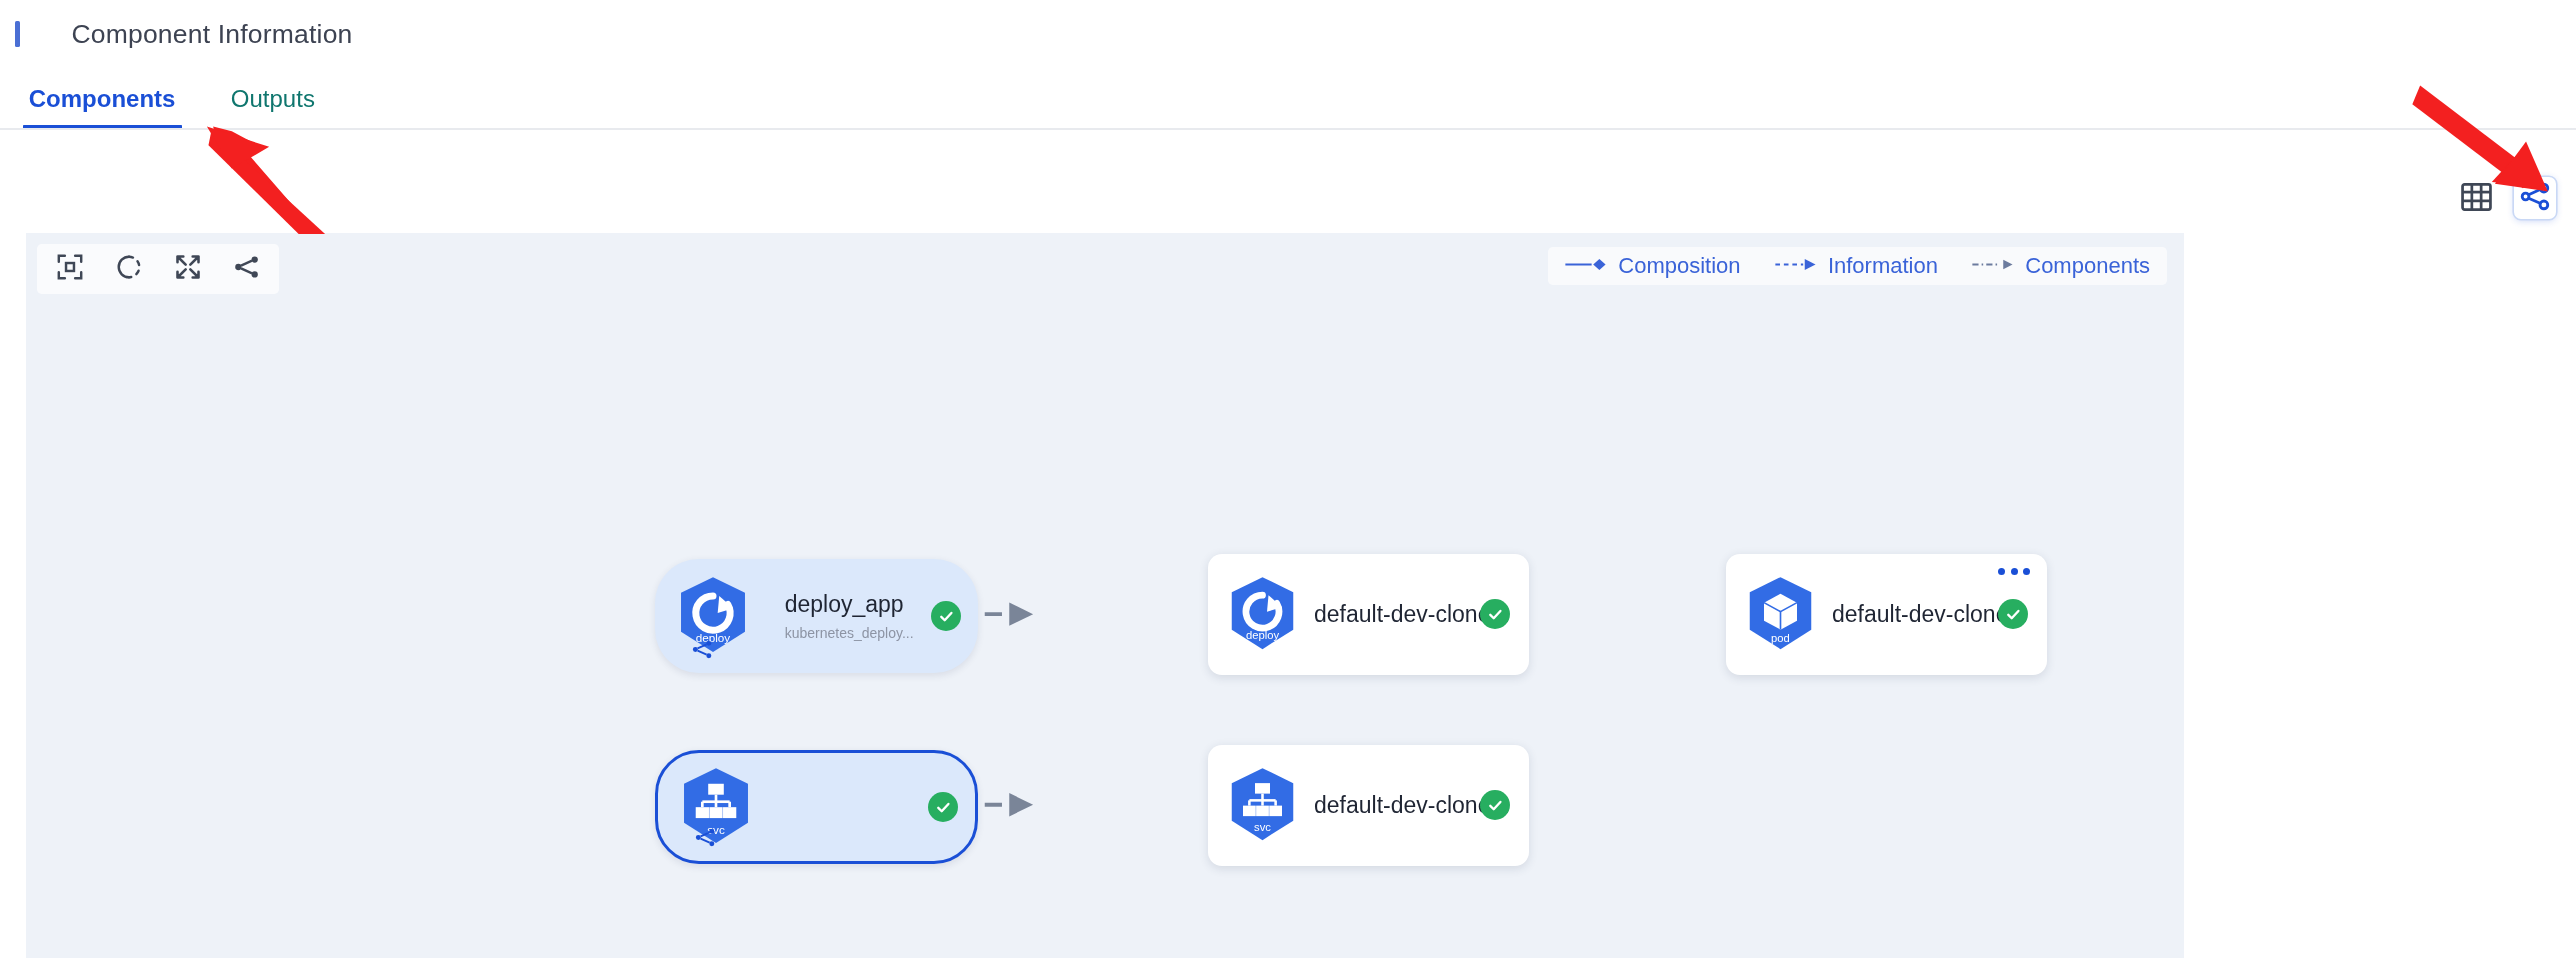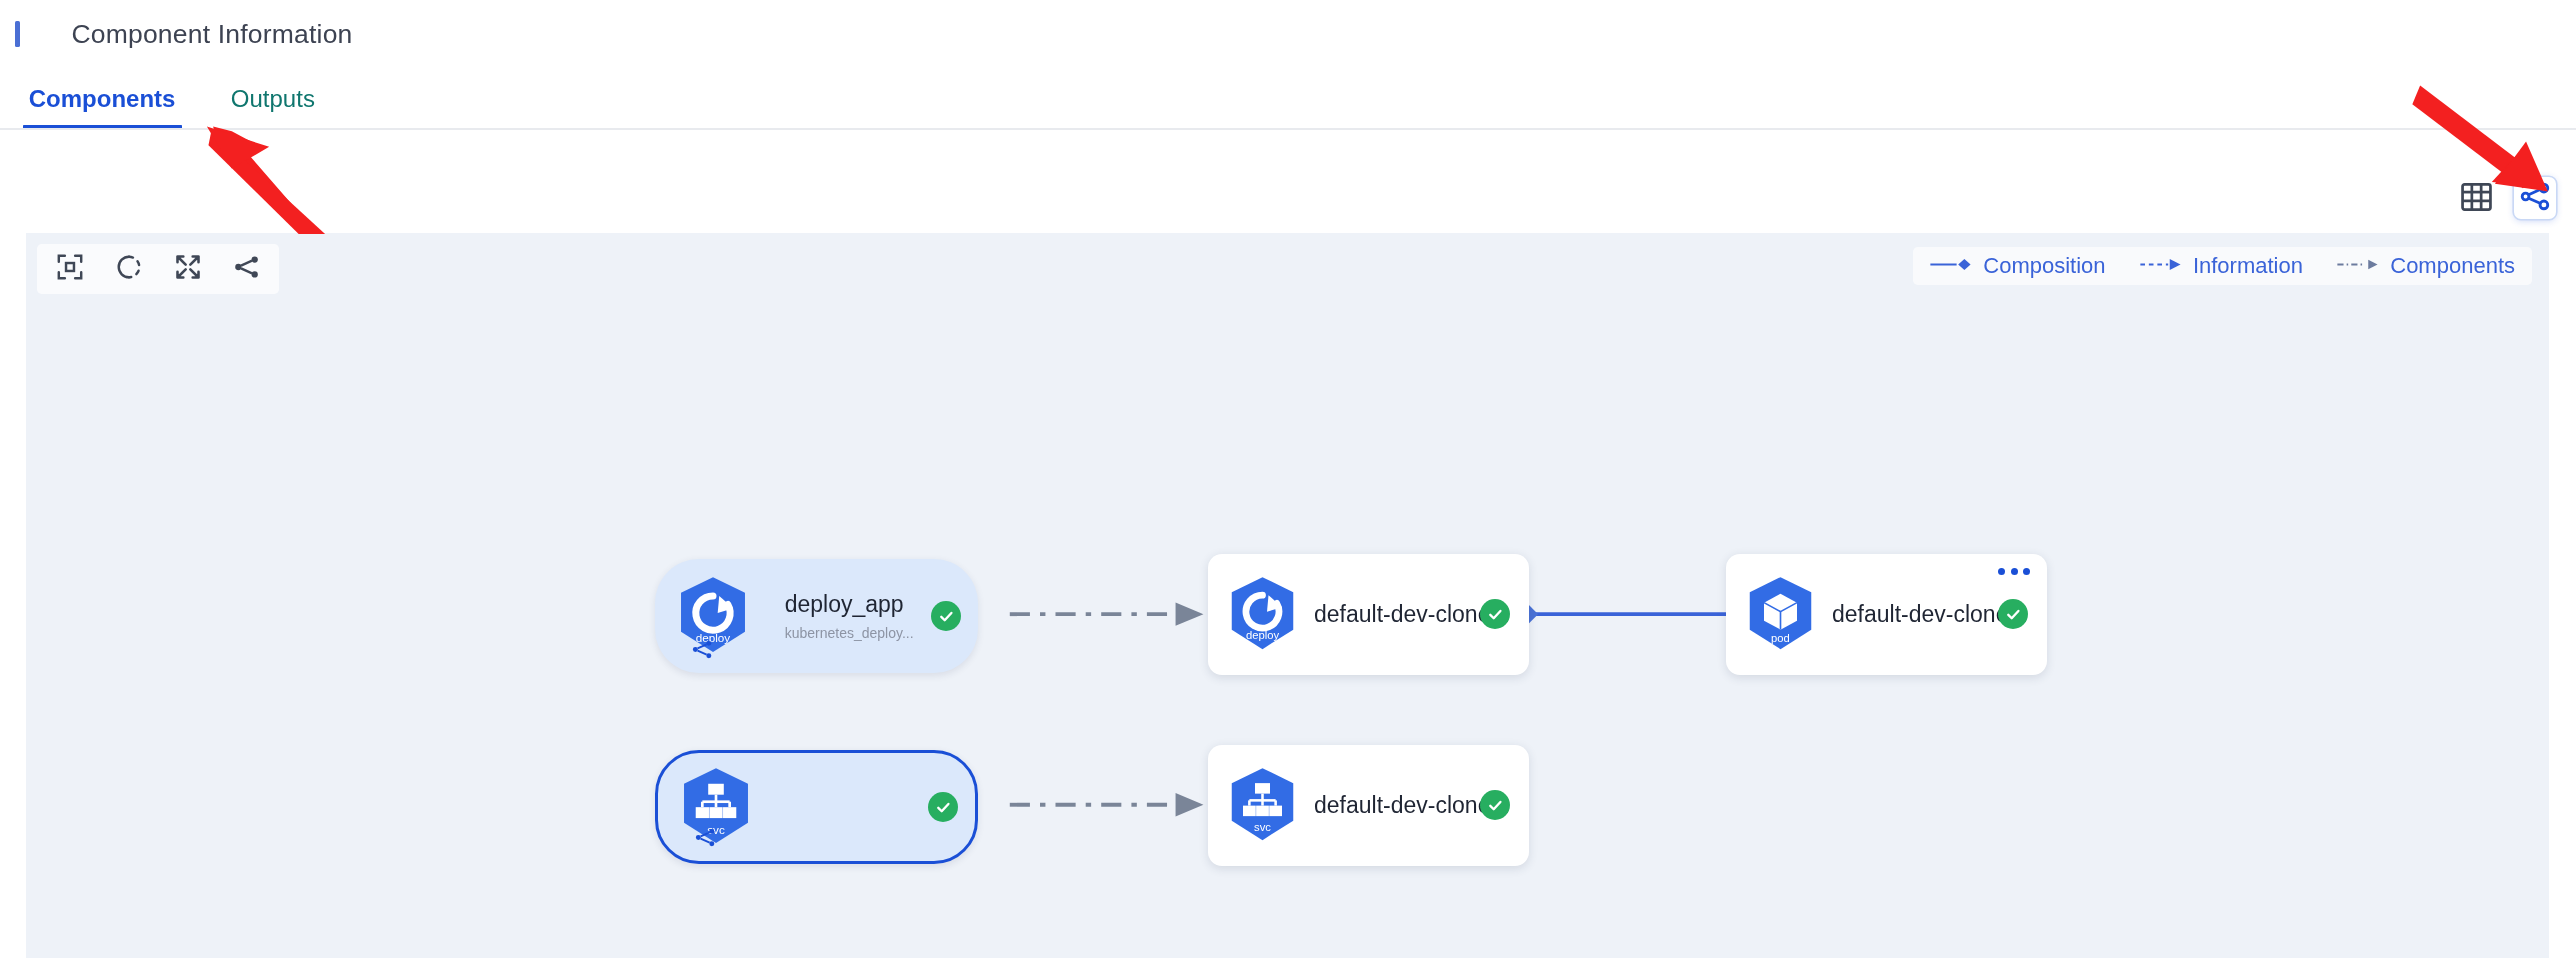--- a/index.html
+++ b/index.html
@@ -62,21 +62,21 @@
   }
   .view-btn.active {
     background: #ffffff;
     box-shadow: 0 0 0 1.6px #c9d8f5, 0 1.6px 7.8px rgba(26,79,214,.22);
   }
 
   
   .canvas {
     position: absolute;
     left: 26px; top: 233px;
-    width: 2523px; height: 725px;
+    width: 2158px; height: 725px;
     background: #eef2f8;
     overflow: hidden;
   }
 
   .canvas-toolbar {
     position: absolute; left: 11px; top: 11px;
     display: flex; align-items: center; gap: 25px;
     background: #fafbfd;
     padding: 7.8px 15.6px; border-radius: 4.7px;
   }

